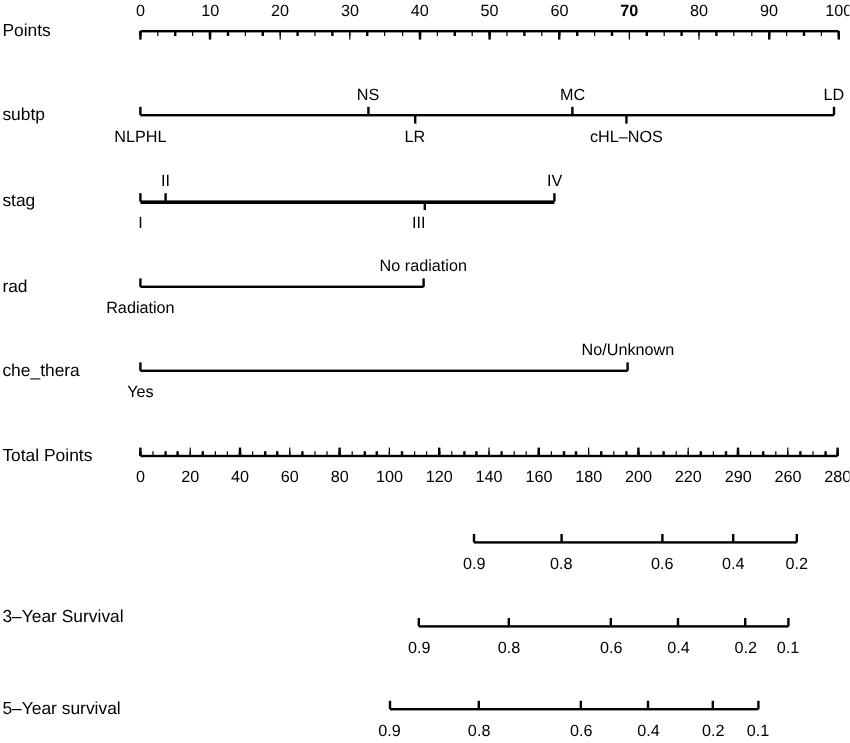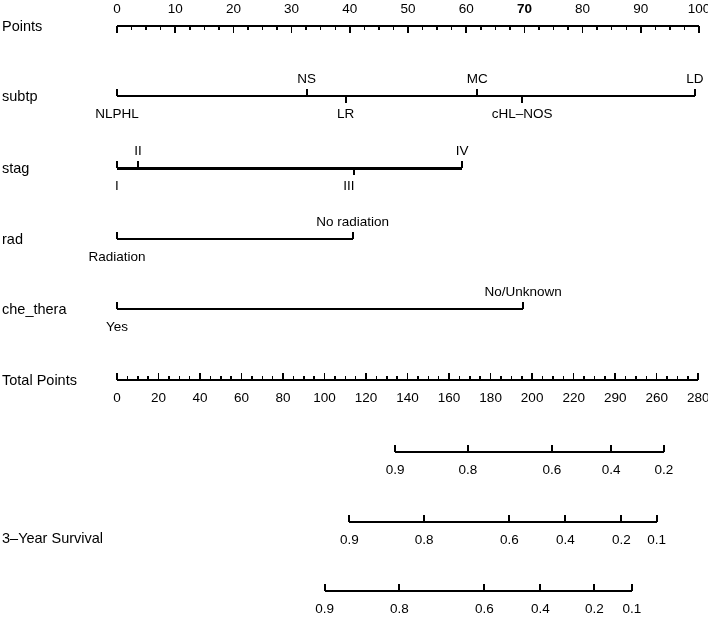--- a/index.html
+++ b/index.html
@@ -228,34 +228,35 @@
     <div class="vtick heavy" style="left: 394.144px; top: 445px; height: 7px;"></div>
     <div class="vtick heavy" style="left: 662.947px; top: 445px; height: 7px;"></div>
     <div class="tlab" style="left: 395.144px; top: 462px;">0.9</div>
     <div class="vtick heavy" style="left: 466.793px; top: 445px; height: 7px;"></div>
     <div class="tlab" style="left: 467.793px; top: 462px;">0.8</div>
     <div class="vtick heavy" style="left: 550.859px; top: 445px; height: 7px;"></div>
     <div class="tlab" style="left: 551.859px; top: 462px;">0.6</div>
     <div class="vtick heavy" style="left: 610.017px; top: 445px; height: 7px;"></div>
     <div class="tlab" style="left: 611.017px; top: 462px;">0.4</div>
     <div class="tlab" style="left: 663.947px; top: 462px;">0.2</div>
-    <div class="rowlab" style="top: 528px;">3–Year Survival</div>
+    <div class="rowlab" style="top: 504px;">3–Year Survival</div>
     <div class="hline" style="left: 349.478px; top: 521px; width: 307.204px; height: 2px;"></div>
     <div class="vtick heavy" style="left: 348.478px; top: 515px; height: 7px;"></div>
     <div class="vtick heavy" style="left: 655.682px; top: 515px; height: 7px;"></div>
     <div class="tlab" style="left: 349.478px; top: 532px;">0.9</div>
     <div class="vtick heavy" style="left: 423.204px; top: 515px; height: 7px;"></div>
     <div class="tlab" style="left: 424.204px; top: 532px;">0.8</div>
     <div class="vtick heavy" style="left: 508.307px; top: 515px; height: 7px;"></div>
     <div class="tlab" style="left: 509.307px; top: 532px;">0.6</div>
     <div class="vtick heavy" style="left: 564.351px; top: 515px; height: 7px;"></div>
     <div class="tlab" style="left: 565.351px; top: 532px;">0.4</div>
     <div class="vtick heavy" style="left: 620.395px; top: 515px; height: 7px;"></div>
     <div class="tlab" style="left: 621.395px; top: 532px;">0.2</div>
     <div class="tlab" style="left: 656.682px; top: 532px;">0.1</div>
+    <div class="rowlab" style="top: 581px;">5–Year survival</div>
     <div class="hline" style="left: 324.57px; top: 590px; width: 307.204px; height: 2px;"></div>
     <div class="vtick heavy" style="left: 323.57px; top: 584px; height: 7px;"></div>
     <div class="vtick heavy" style="left: 630.774px; top: 584px; height: 7px;"></div>
     <div class="tlab" style="left: 324.57px; top: 601px;">0.9</div>
     <div class="vtick heavy" style="left: 398.295px; top: 584px; height: 7px;"></div>
     <div class="tlab" style="left: 399.295px; top: 601px;">0.8</div>
     <div class="vtick heavy" style="left: 483.399px; top: 584px; height: 7px;"></div>
     <div class="tlab" style="left: 484.399px; top: 601px;">0.6</div>
     <div class="vtick heavy" style="left: 539.443px; top: 584px; height: 7px;"></div>
     <div class="tlab" style="left: 540.443px; top: 601px;">0.4</div>

